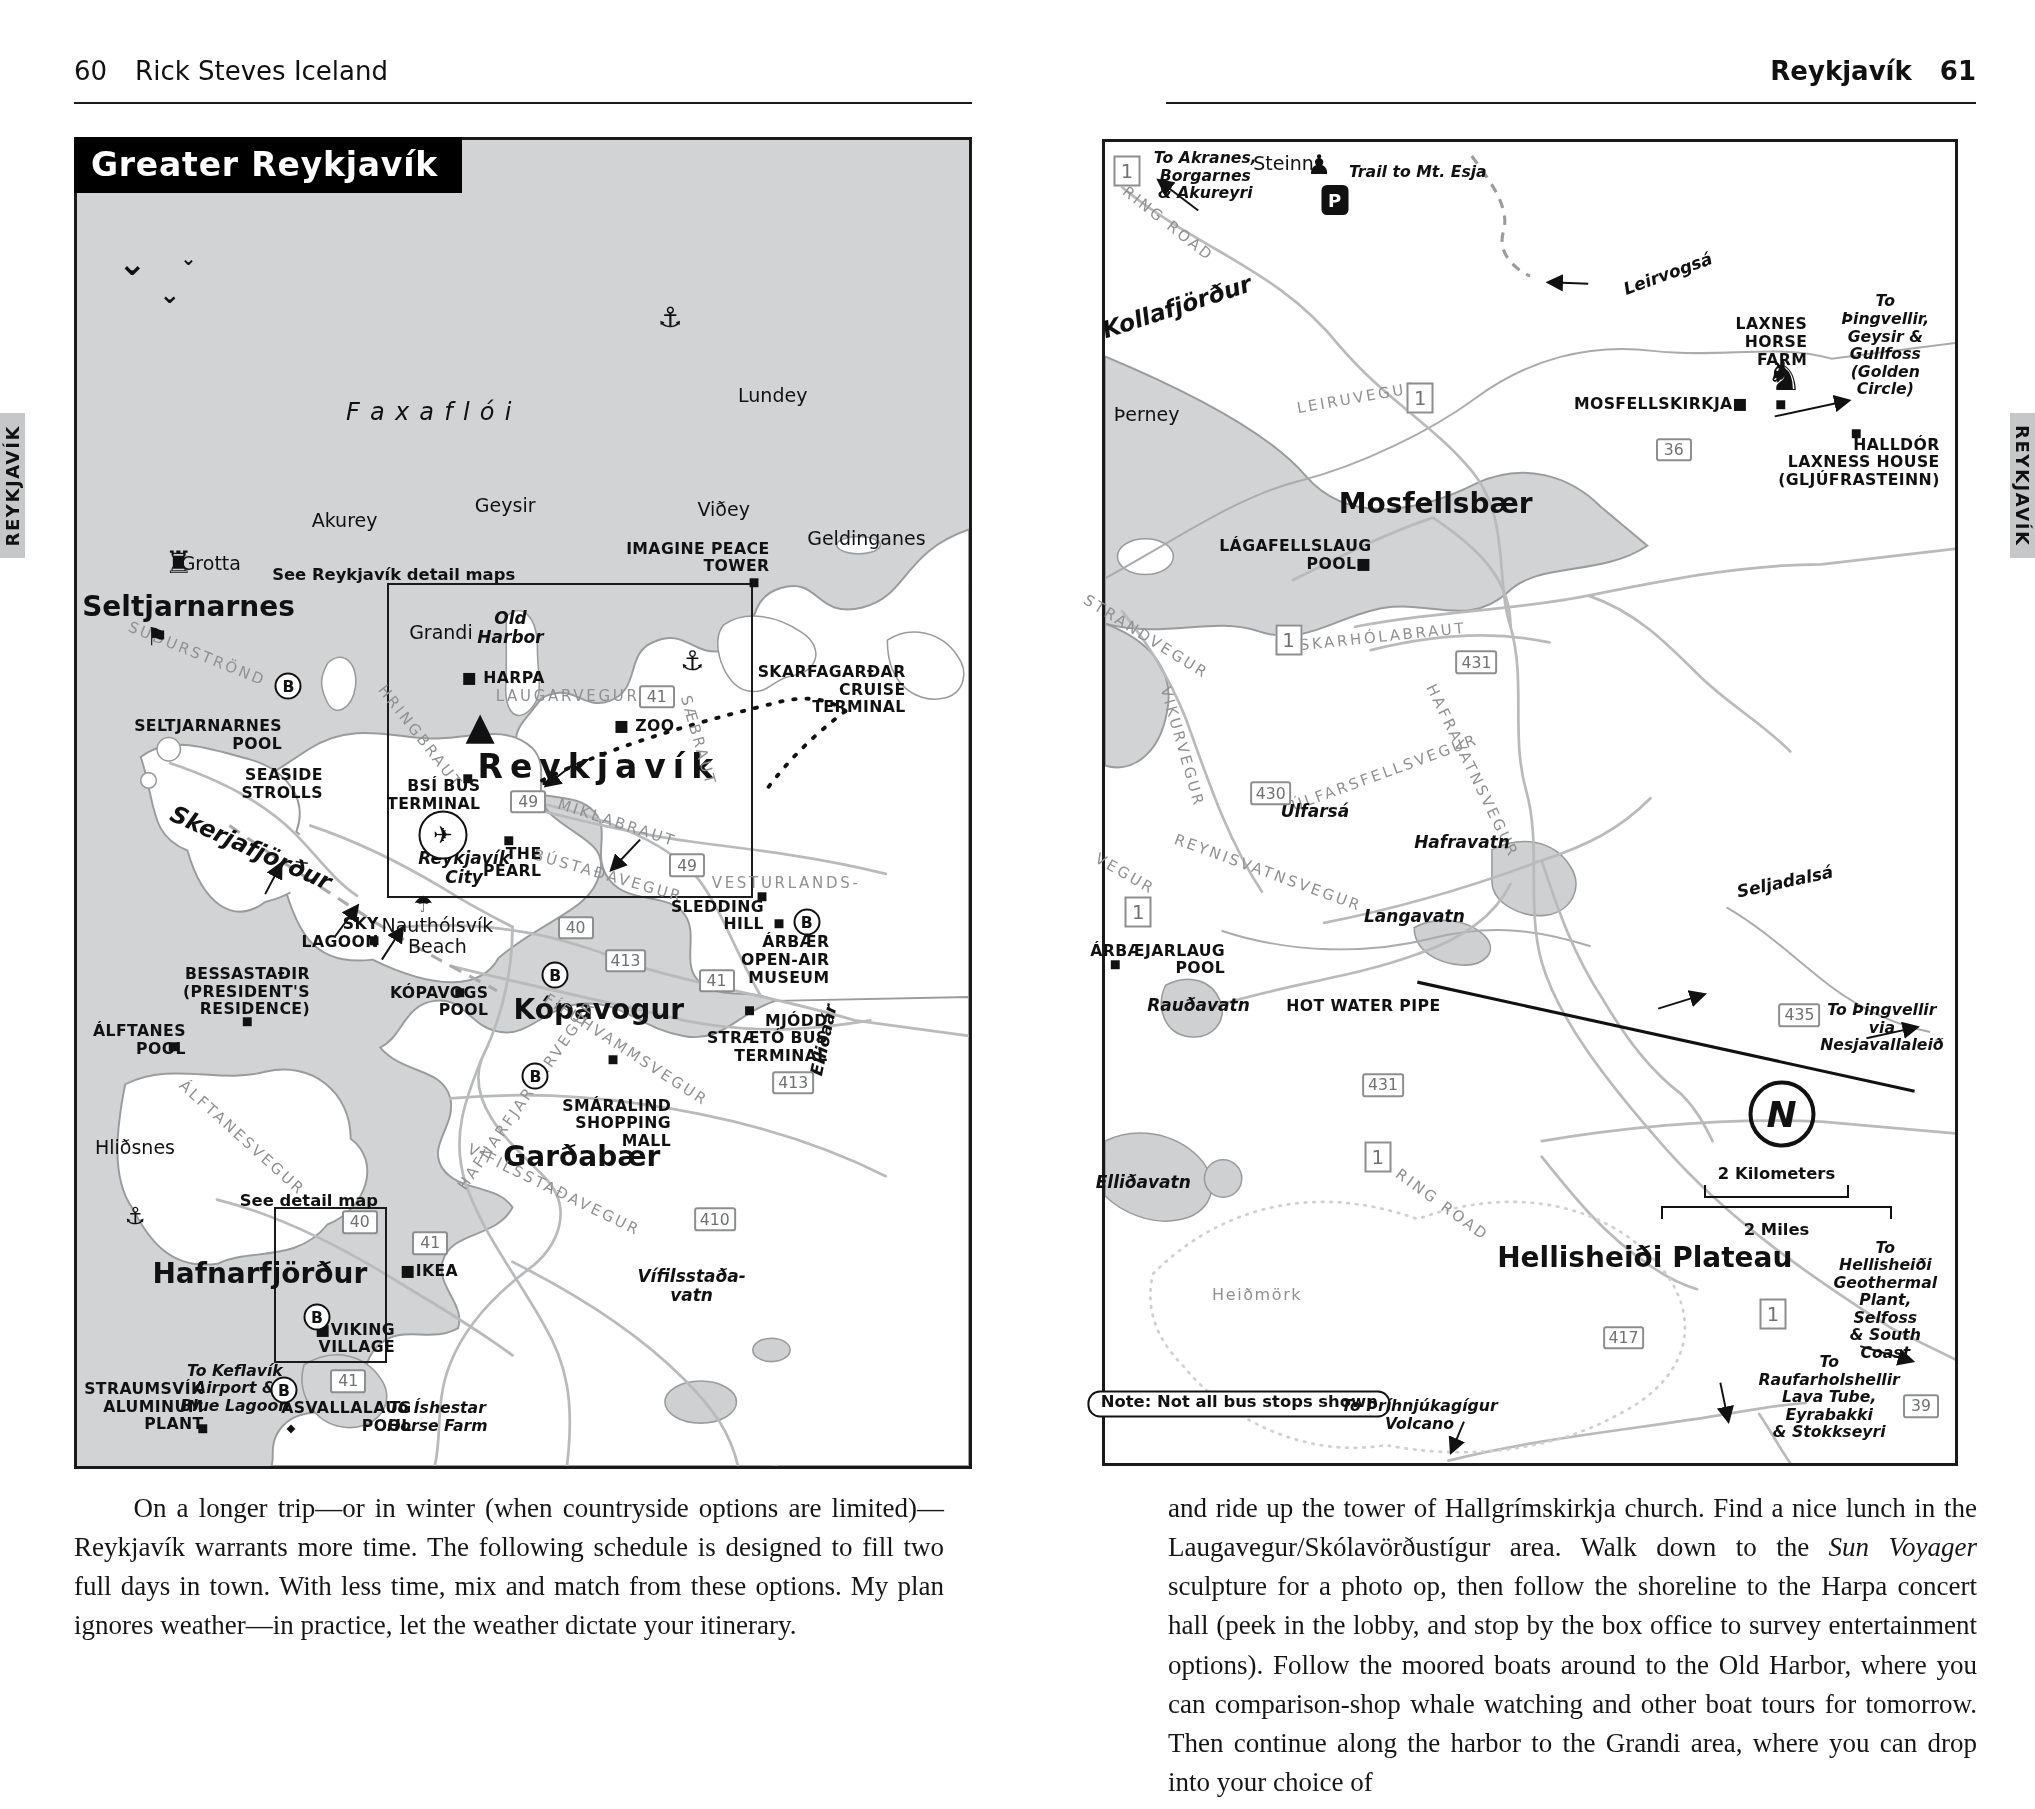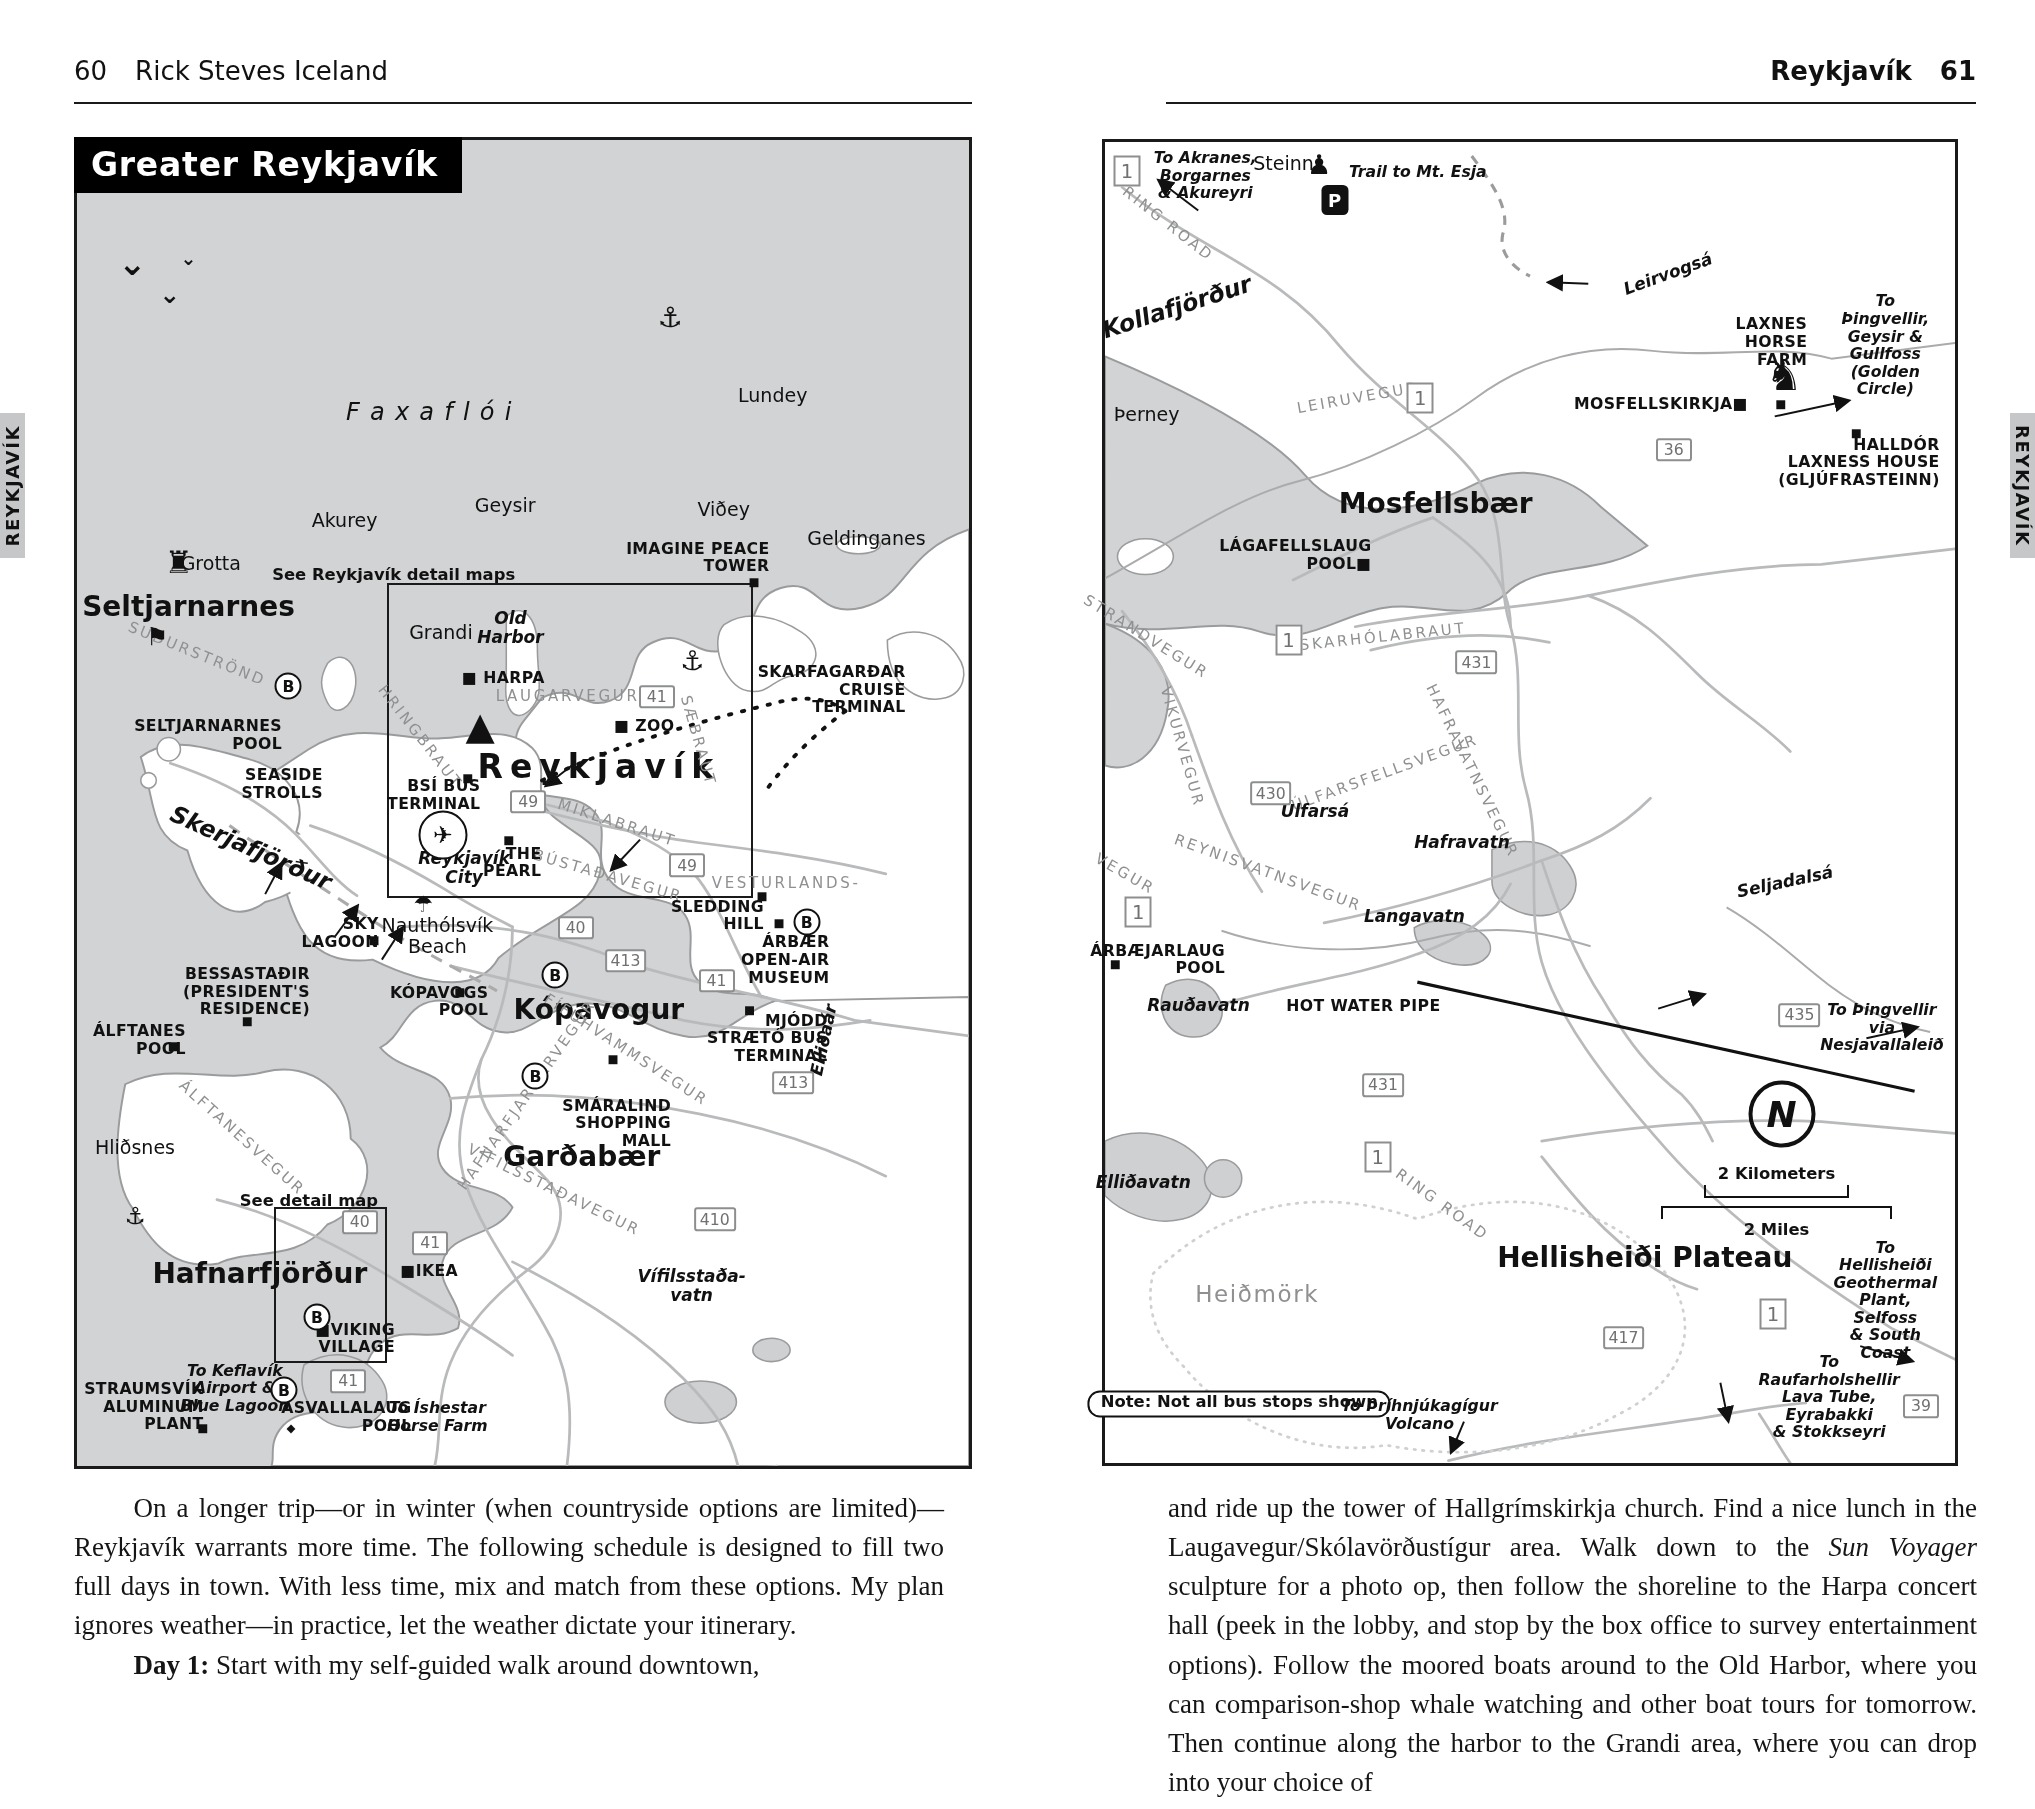--- a/index.html
+++ b/index.html
@@ -32,21 +32,21 @@
   .lbl-city-xl{font-size:33px;font-weight:700;letter-spacing:7px;white-space:nowrap;}
   .lbl-island{font-size:19px;font-weight:400;}
   .lbl-poi{font-size:15.7px;font-weight:600;letter-spacing:0.4px;text-align:right;}
   .lbl-road{font-size:15px;font-weight:500;color:#8f9091;letter-spacing:2.7px;white-space:nowrap;}
   .lbl-lake{font-size:17px;font-weight:700;font-style:italic;}
   .lbl-water{font-size:23.5px;font-weight:700;font-style:italic;white-space:nowrap;}
   .lbl-dir{font-size:15.7px;font-weight:600;font-style:italic;}
   .lbl-note{font-size:16.4px;font-weight:700;white-space:nowrap;}
   .lbl-note-box{font-size:16.4px;font-weight:600;border:2px solid #111;border-radius:12.5px;
                 padding:1.6px 11px 3.1px;background:#fff;white-space:nowrap;}
-  .lbl-gray{font-size:23px;font-weight:500;color:#8f9091;letter-spacing:1.6px;}
+  .lbl-gray{font-size:16px;font-weight:500;color:#8f9091;letter-spacing:1.6px;}
   
   .badge{position:absolute;transform:translate(-50%,-50%);display:flex;align-items:center;justify-content:center;
          background:#fff;z-index:4;box-sizing:border-box;}
   .badge-rt{min-width:36px;height:23.5px;border:2px solid #8d8e90;border-radius:3.1px;color:#707173;
             font-size:15.7px;font-weight:500;padding:0 3.9px;}
   .badge-r1{width:27px;height:31px;border:2px solid #8d8e90;color:#707173;font-size:19.6px;font-weight:500;}
   .badge-bus{width:27px;height:27px;border:2.3px solid #111;border-radius:50%;color:#111;font-size:15.7px;font-weight:700;}
   .badge-park{width:27px;height:30px;background:#111;color:#fff;border-radius:5.5px;font-size:18px;font-weight:700;}
   
   .micon{position:absolute;transform:translate(-50%,-50%);line-height:1;color:#111;z-index:3;font-weight:700;}
@@ -436,20 +436,19 @@
     <div class="scalebar" style="left:63%;top:77.4%;width:32%;">
       <div class="txt">2 Kilometers</div>
       <div class="sb-km"></div>
       <div class="sb-mi"></div>
       <div class="txt">2 Miles</div>
     </div>
   </div>
 
   <div class="col" id="col-left" style="left:74px;top:1489px;width:870px;">
       <p class="para indent"><span>On a longer trip—or in winter (when countryside options are limited)—Reykjavík warrants more time. The following schedule is designed to fill two full days in town. With less time, mix and match from these options. My plan ignores weather—in practice, let the weather dictate your itinerary.</span></p>
-      <p class="para indent"><span class="b">Day 1: </span><span>Start with my self-guided walk around downtown,</span></p>
     </div>
   <div class="col" id="col-right" style="left:1168px;top:1489px;width:809px;">
       <p class="para"><span>and ride up the tower of Hallgrímskirkja church. Find a nice lunch in the Laugavegur/Skólavörðustígur area. Walk down to the </span><span class="i">Sun Voyager</span><span> sculpture for a photo op, then follow the shoreline to the Harpa concert hall (peek in the lobby, and stop by the box office to survey entertainment options). Follow the moored boats around to the Old Harbor, where you can comparison-shop whale watching and other boat tours for tomorrow. Then continue along the harbor to the Grandi area, where you can drop into your choice of</span></p>
     </div>
 
 </div>
 
 
 </body></html>

